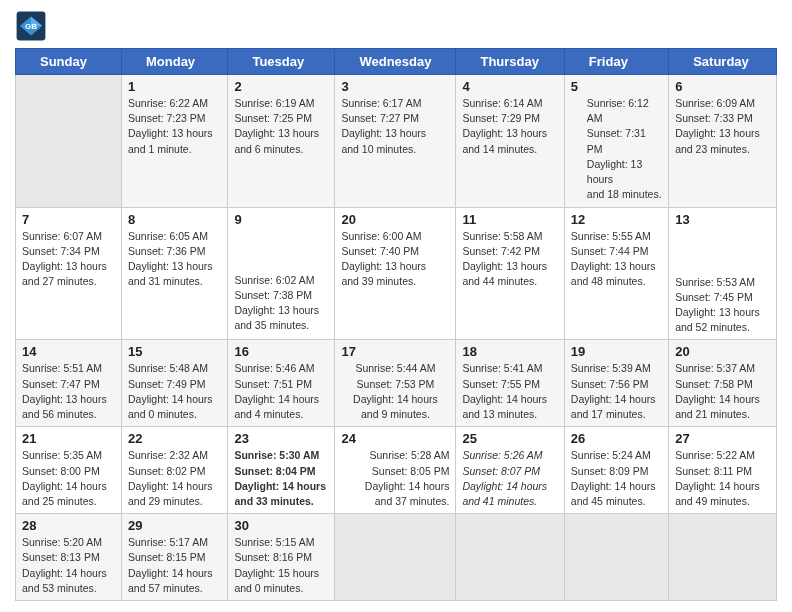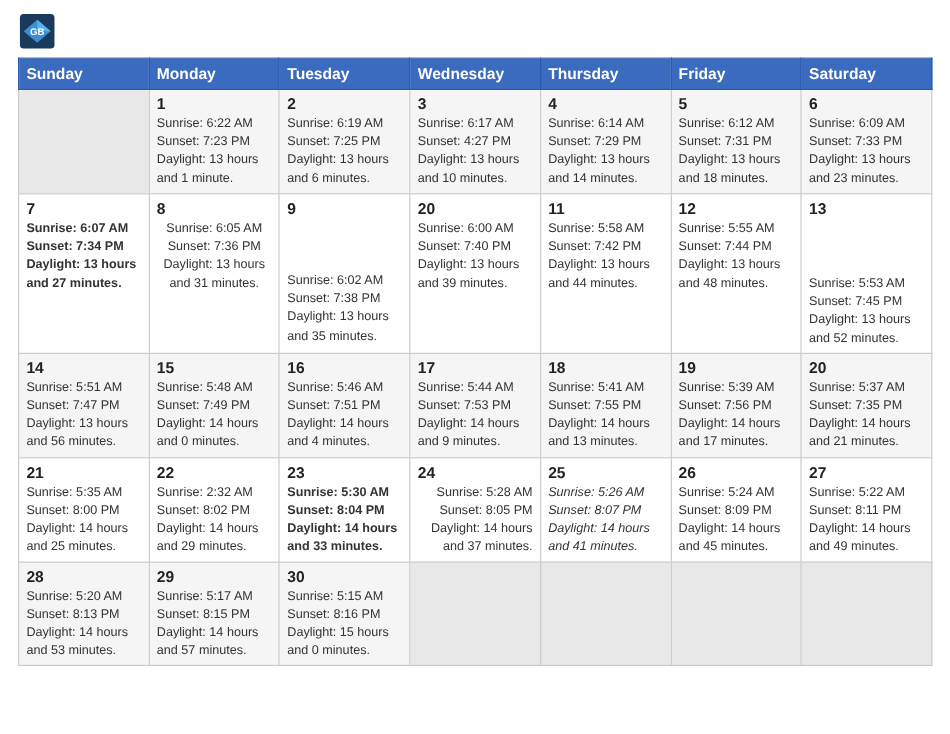--- a/index.html
+++ b/index.html
@@ -39,21 +39,21 @@
     }
     table {
       width: 100%;
       border-collapse: collapse;
       font-size: 11px;
     }
     thead th {
       background: #3a6bbf;
       color: #fff;
       text-align: left;
-      padding: 5px 6px;
+      padding: 5px 24px;
       font-size: 13px;
       font-weight: bold;
       border: 1px solid #2a5aaf;
     }
     tbody tr {
       vertical-align: top;
     }
     tbody td {
       border: 1px solid #ccc;
       padding: 4px 6px;
@@ -130,57 +130,57 @@
         <td>
           <span class="day-num">2</span>
           <div class="day-info" style="white-space: pre-line;">Sunrise: 6:19 AM
 Sunset: 7:25 PM
 Daylight: 13 hours
 and 6 minutes.</div>
         </td>
         <td>
           <span class="day-num">3</span>
           <div class="day-info" style="white-space: pre-line;">Sunrise: 6:17 AM
-Sunset: 4:27 PM
+Sunset: 7:27 PM
 Daylight: 13 hours
 and 10 minutes.</div>
         </td>
         <td>
           <span class="day-num">4</span>
           <div class="day-info" style="white-space: pre-line;">Sunrise: 6:14 AM
 Sunset: 7:29 PM
 Daylight: 13 hours
 and 14 minutes.</div>
         </td>
         <td>
           <span class="day-num">5</span>
-          <div class="day-info" style="white-space: pre-line;">Sunrise: 6:12 AM
+          <div class="day-info" style="white-space: pre-line; margin-left: 16px;">Sunrise: 6:12 AM
 Sunset: 7:31 PM
 Daylight: 13 hours
 and 18 minutes.</div>
         </td>
         <td>
           <span class="day-num">6</span>
           <div class="day-info" style="white-space: pre-line;">Sunrise: 6:09 AM
 Sunset: 7:33 PM
 Daylight: 13 hours
 and 23 minutes.</div>
         </td>
       </tr>
       <tr>
         <td>
           <span class="day-num">7</span>
-          <div class="day-info" style="white-space: pre-line; font-weight: bold;">Sunrise: 6:07 AM
+          <div class="day-info" style="white-space: pre-line;">Sunrise: 6:07 AM
 Sunset: 7:34 PM
 Daylight: 13 hours
 and 27 minutes.</div>
         </td>
         <td>
           <span class="day-num">8</span>
-          <div class="day-info" style="white-space: pre-line; text-align: center;">Sunrise: 6:05 AM
+          <div class="day-info" style="white-space: pre-line;">Sunrise: 6:05 AM
 Sunset: 7:36 PM
 Daylight: 13 hours
 and 31 minutes.</div>
         </td>
         <td>
           <span class="day-num">9</span>
           <div class="day-info" style="white-space: pre-line; margin-top: 46px;">Sunrise: 6:02 AM
 Sunset: 7:38 PM
 Daylight: 13 hours
 and 35 minutes.</div>
@@ -231,21 +231,21 @@
         </td>
         <td>
           <span class="day-num">16</span>
           <div class="day-info" style="white-space: pre-line;">Sunrise: 5:46 AM
 Sunset: 7:51 PM
 Daylight: 14 hours
 and 4 minutes.</div>
         </td>
         <td>
           <span class="day-num">17</span>
-          <div class="day-info" style="white-space: pre-line;">Sunrise: 5:44 AM
+          <div class="day-info" style="white-space: pre-line; text-align: center;">Sunrise: 5:44 AM
 Sunset: 7:53 PM
 Daylight: 14 hours
 and 9 minutes.</div>
         </td>
         <td>
           <span class="day-num">18</span>
           <div class="day-info" style="white-space: pre-line;">Sunrise: 5:41 AM
 Sunset: 7:55 PM
 Daylight: 14 hours
 and 13 minutes.</div>
@@ -253,21 +253,21 @@
         <td>
           <span class="day-num">19</span>
           <div class="day-info" style="white-space: pre-line;">Sunrise: 5:39 AM
 Sunset: 7:56 PM
 Daylight: 14 hours
 and 17 minutes.</div>
         </td>
         <td>
           <span class="day-num">20</span>
           <div class="day-info" style="white-space: pre-line;">Sunrise: 5:37 AM
-Sunset: 7:35 PM
+Sunset: 7:58 PM
 Daylight: 14 hours
 and 21 minutes.</div>
         </td>
       </tr>
       <tr>
         <td>
           <span class="day-num">21</span>
           <div class="day-info" style="white-space: pre-line;">Sunrise: 5:35 AM
 Sunset: 8:00 PM
 Daylight: 14 hours

